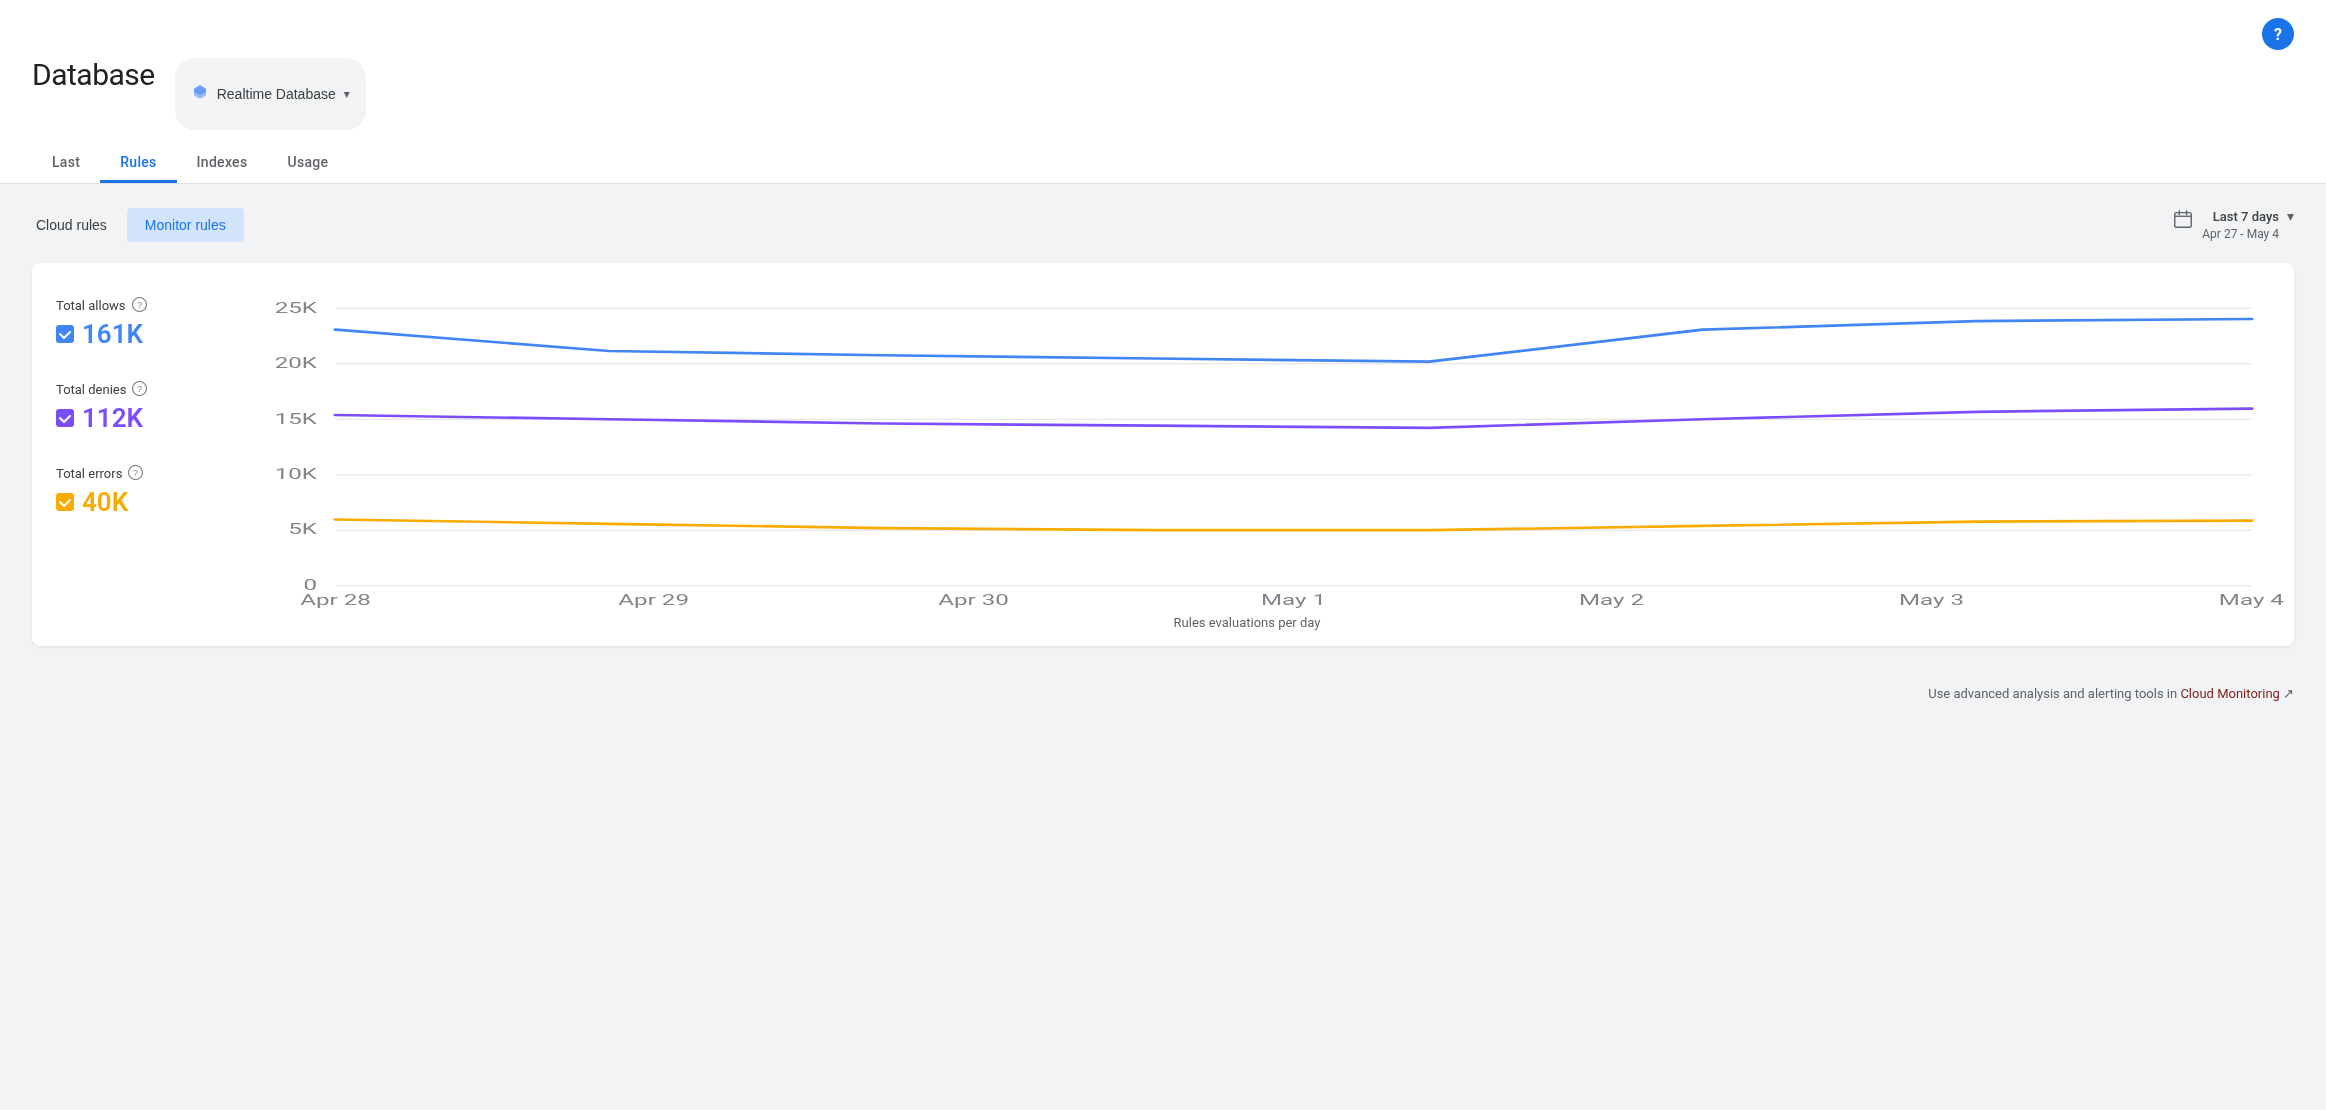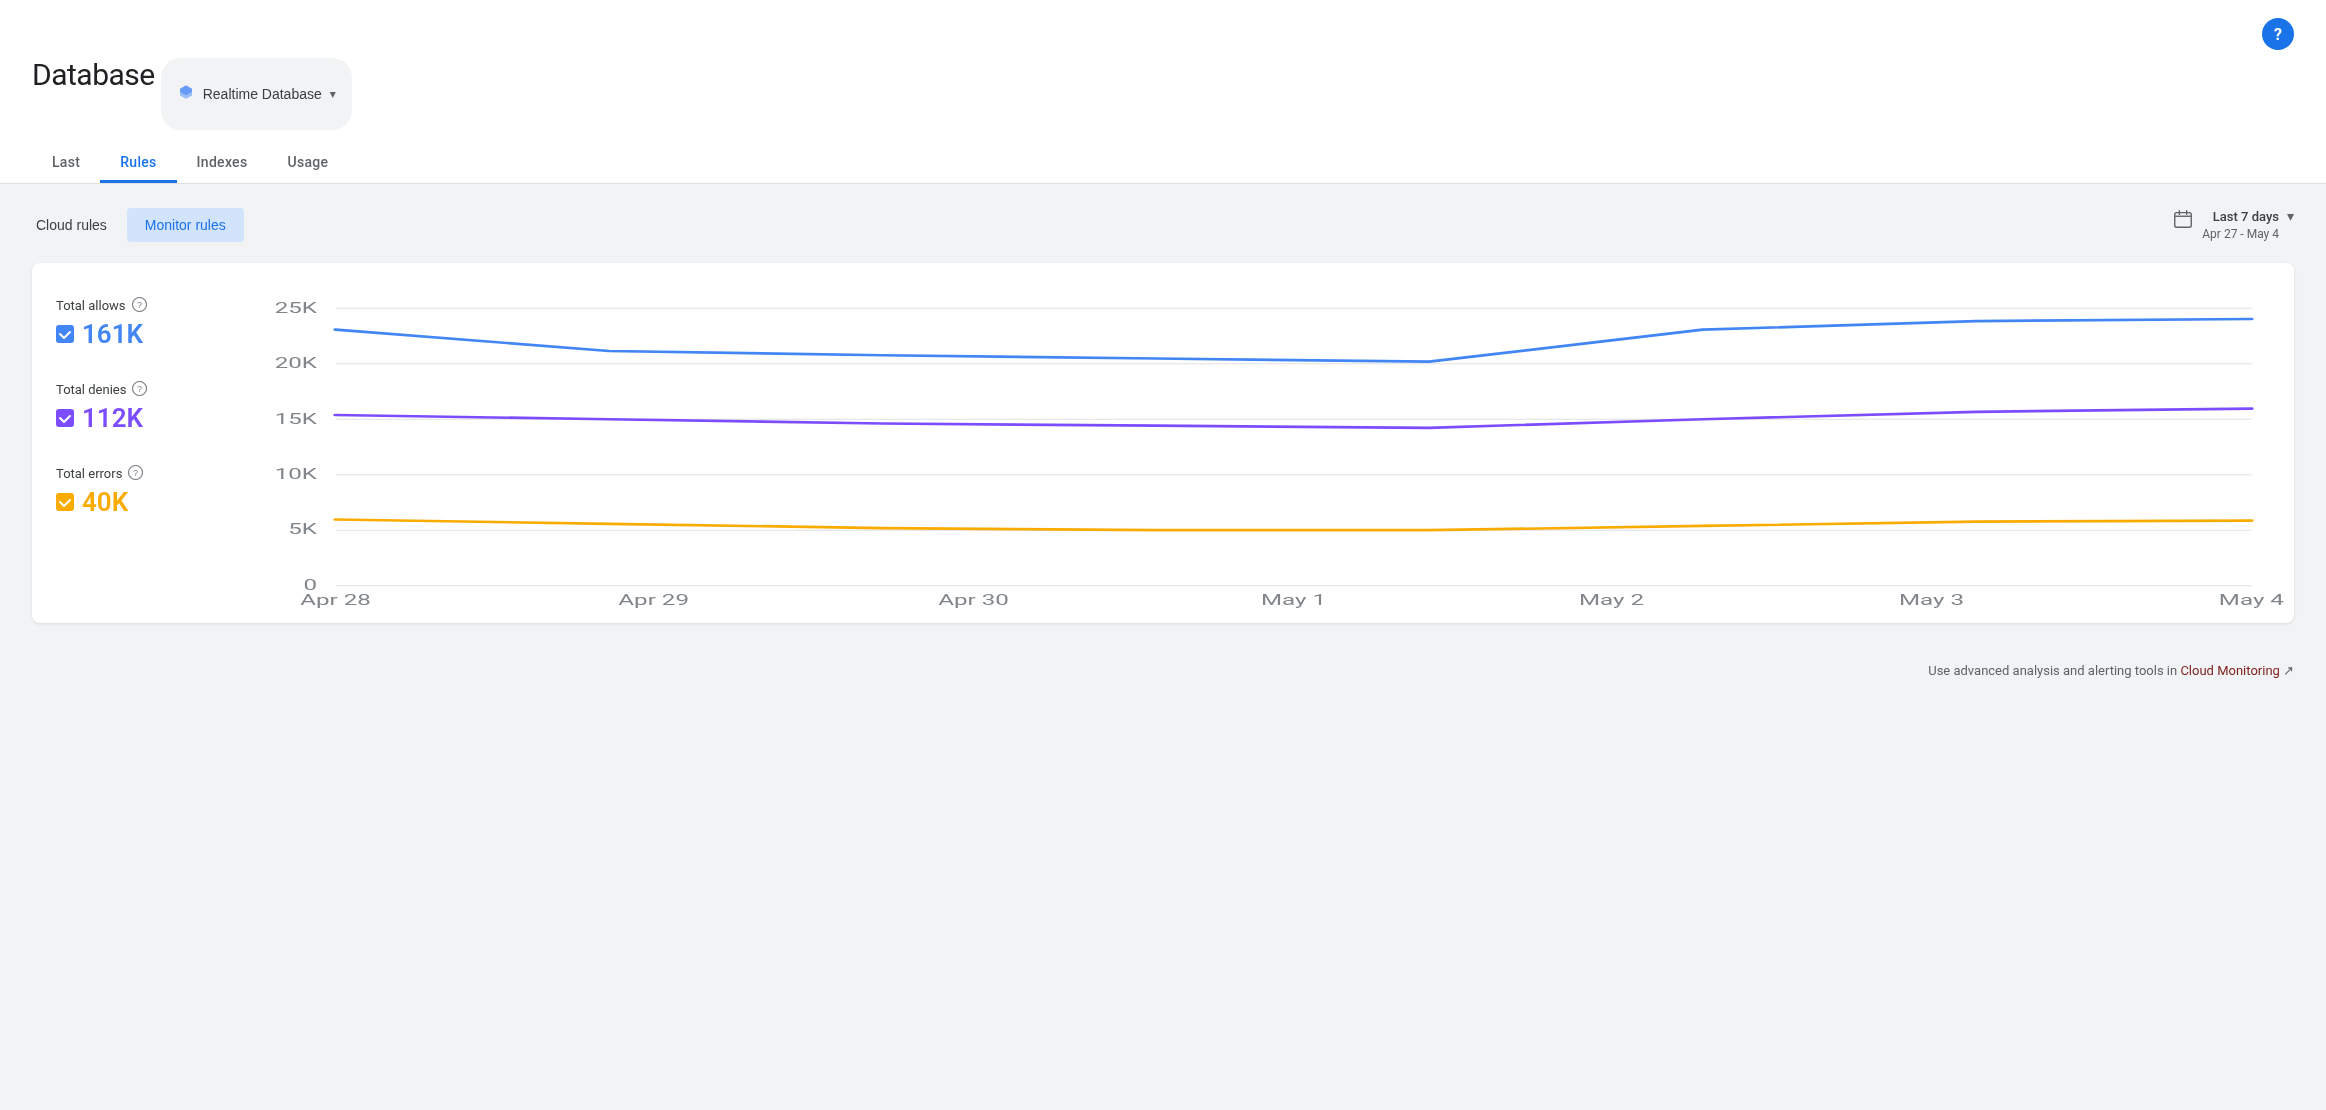--- a/index.html
+++ b/index.html
@@ -12,21 +12,21 @@
     .header {
       background: #fff;
       padding: 18px 32px 0 32px;
       border-bottom: 1px solid #e0e0e0;
       display: flex;
       flex-direction: column;
     }
     .header-top {
       display: flex;
       align-items: center;
-      gap: 6px;
+      gap: 20px;
       margin-bottom: 10px;
     }
     .page-title {
       font-size: 30px;
       font-weight: 400;
       color: #202124;
       letter-spacing: -0.5px;
     }
     .db-selector {
       display: flex;
@@ -397,20 +397,21 @@
                 207,222
                 354,226
                 501,228
                 648,228
                 795,224
                 942,220
                 1090,219
               " fill="none" stroke="#f9ab00" stroke-width="2.5" stroke-linejoin="round" stroke-linecap="round"></polyline>
           </svg>
         </div>
+        <div class="chart-x-label">Rules evaluations per day</div>
       </div>
     </div>
   </div>
 </div>
 
 <div class="footer-note">
   <span>Use advanced analysis and alerting tools in</span>
   <a href="#">Cloud Monitoring</a>
   <span> ↗</span>
 </div>

